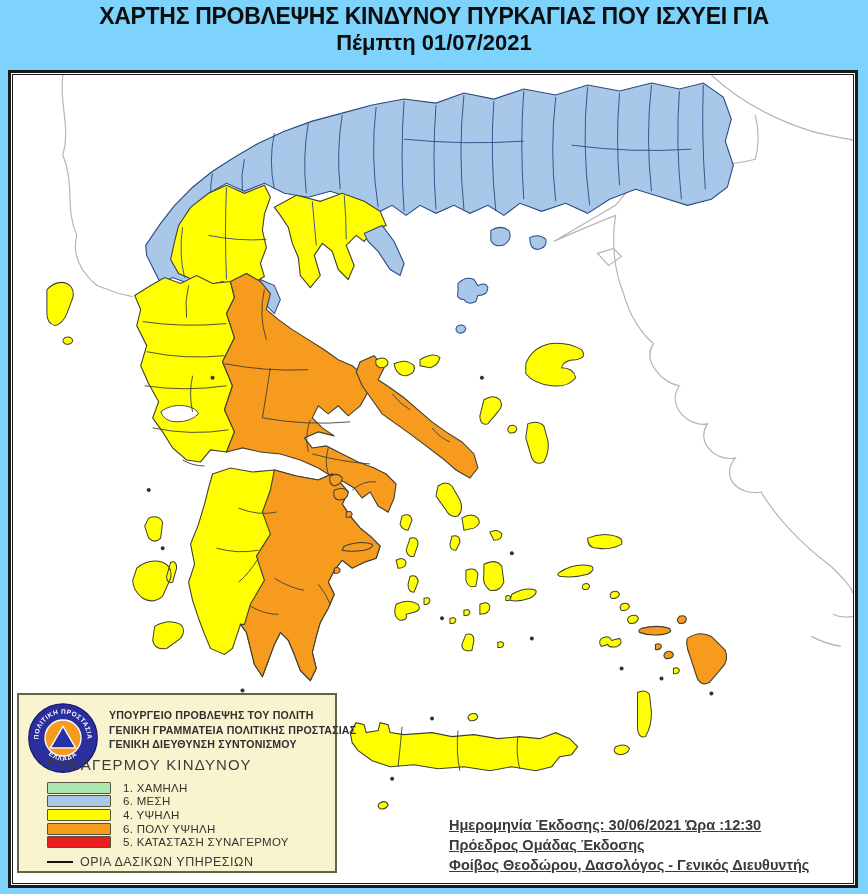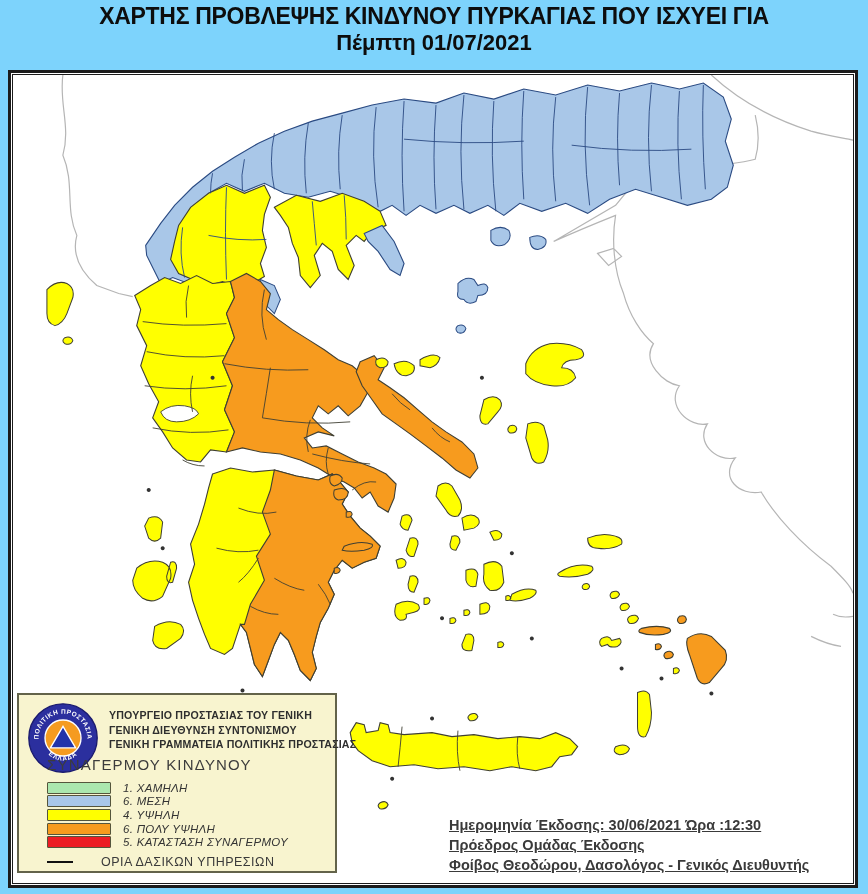--- a/index.html
+++ b/index.html
@@ -11,26 +11,26 @@
   .map-frame{position:absolute;left:8px;top:70px;width:844px;height:812px;border:3px solid #1b1b1b;background:#fff;}
   .map-frame-inner{position:absolute;inset:1px;border:1px solid #1b1b1b;background:#fff;}
   .map-svg{position:absolute;inset:0;width:100%;height:100%;}
   .legend-box{position:absolute;left:4px;top:618px;width:320px;height:180px;
       background:#F8F4CF;border:2px solid #63634a;box-sizing:border-box;}
   .legend-logo{position:absolute;left:8px;top:7px;width:72px;height:72px;}
   .org-lines{position:absolute;left:90px;top:13px;color:#2e2e2e;font-size:10.6px;font-weight:bold;
       line-height:14.5px;letter-spacing:0.2px;white-space:nowrap;}
   .legend-title{position:absolute;left:28px;top:61px;font-size:15px;color:#3c3c3c;letter-spacing:1.2px;font-weight:500;}
   .legend-rows{position:absolute;left:28px;top:86px;}
-  .legend-row{display:flex;align-items:center;height:13.6px;font-style:italic;}
+  .legend-row{display:flex;align-items:center;height:13.6px;}
   .chip{width:62px;height:10px;border:1px solid #55553c;border-radius:1px;}
   .legend-label{margin-left:12px;font-size:11.5px;color:#333;white-space:nowrap;letter-spacing:0.3px;}
   .boundary-row{position:absolute;left:28px;top:160px;display:flex;align-items:center;}
   .boundary-line{width:26px;height:2px;background:#111;}
-  .boundary-label{margin-left:28px;font-size:12.5px;color:#3a3a3a;letter-spacing:0.5px;}
+  .boundary-label{margin-left:7px;font-size:12.5px;color:#3a3a3a;letter-spacing:0.5px;}
   .footer-credits{position:absolute;right:14px;bottom:8px;width:390px;text-align:left;
       color:#3a3a3a;font-size:14.5px;font-weight:bold;line-height:20px;text-decoration:underline;}
 </style>
 </head>
 <body>
 
 <div class="page">
 
   <div class="title-block">
     <div class="title-line1">ΧΑΡΤΗΣ ΠΡΟΒΛΕΨΗΣ ΚΙΝΔΥΝΟΥ ΠΥΡΚΑΓΙΑΣ ΠΟΥ ΙΣΧΥΕΙ ΓΙΑ</div>
@@ -185,23 +185,23 @@
             <textPath href="#arcTop" startOffset="50%" text-anchor="middle">ΠΟΛΙΤΙΚΗ ΠΡΟΣΤΑΣΙΑ</textPath>
           </text>
           <text font-size="7.2" fill="#ffffff" font-weight="bold" letter-spacing="1" font-family="Liberation Sans, sans-serif">
             <textPath href="#arcBottom" startOffset="50%" text-anchor="middle">ΕΛΛΑΔΑ</textPath>
           </text>
           <circle cx="40" cy="40" r="20" fill="#f59b20" stroke="#ffffff" stroke-width="1.5"></circle>
           <path d="M40,27 L54,51 L26,51 Z" fill="#2233aa" stroke="#ffffff" stroke-width="1.5"></path>
         </svg>
 
         <div class="org-lines">
-          <div>ΥΠΟΥΡΓΕΙΟ ΠΡΟΣΤΑΣΙΑΣ ΤΟΥ ΓΕΝΙΚΗ</div>
+          <div>ΥΠΟΥΡΓΕΙΟ ΠΡΟΒΛΕΨΗΣ ΤΟΥ ΠΟΛΙΤΗ</div>
+          <div>ΓΕΝΙΚΗ ΓΡΑΜΜΑΤΕΙΑ ΠΟΛΙΤΙΚΗΣ ΠΡΟΣΤΑΣΙΑΣ</div>
           <div>ΓΕΝΙΚΗ ΔΙΕΥΘΥΝΣΗ ΣΥΝΤΟΝΙΣΜΟΥ</div>
-          <div>ΓΕΝΙΚΗ ΓΡΑΜΜΑΤΕΙΑ ΠΟΛΙΤΙΚΗΣ ΠΡΟΣΤΑΣΙΑΣ</div>
         </div>
 
         <div class="legend-title">ΣΥΝΑΓΕΡΜΟΥ ΚΙΝΔΥΝΟΥ</div>
 
         <div class="legend-rows">
           <div class="legend-row">
             <div class="chip" style="background: rgb(171, 231, 174);"></div>
             <div class="legend-label">1. ΧΑΜΗΛΗ</div>
           </div>
           <div class="legend-row">

